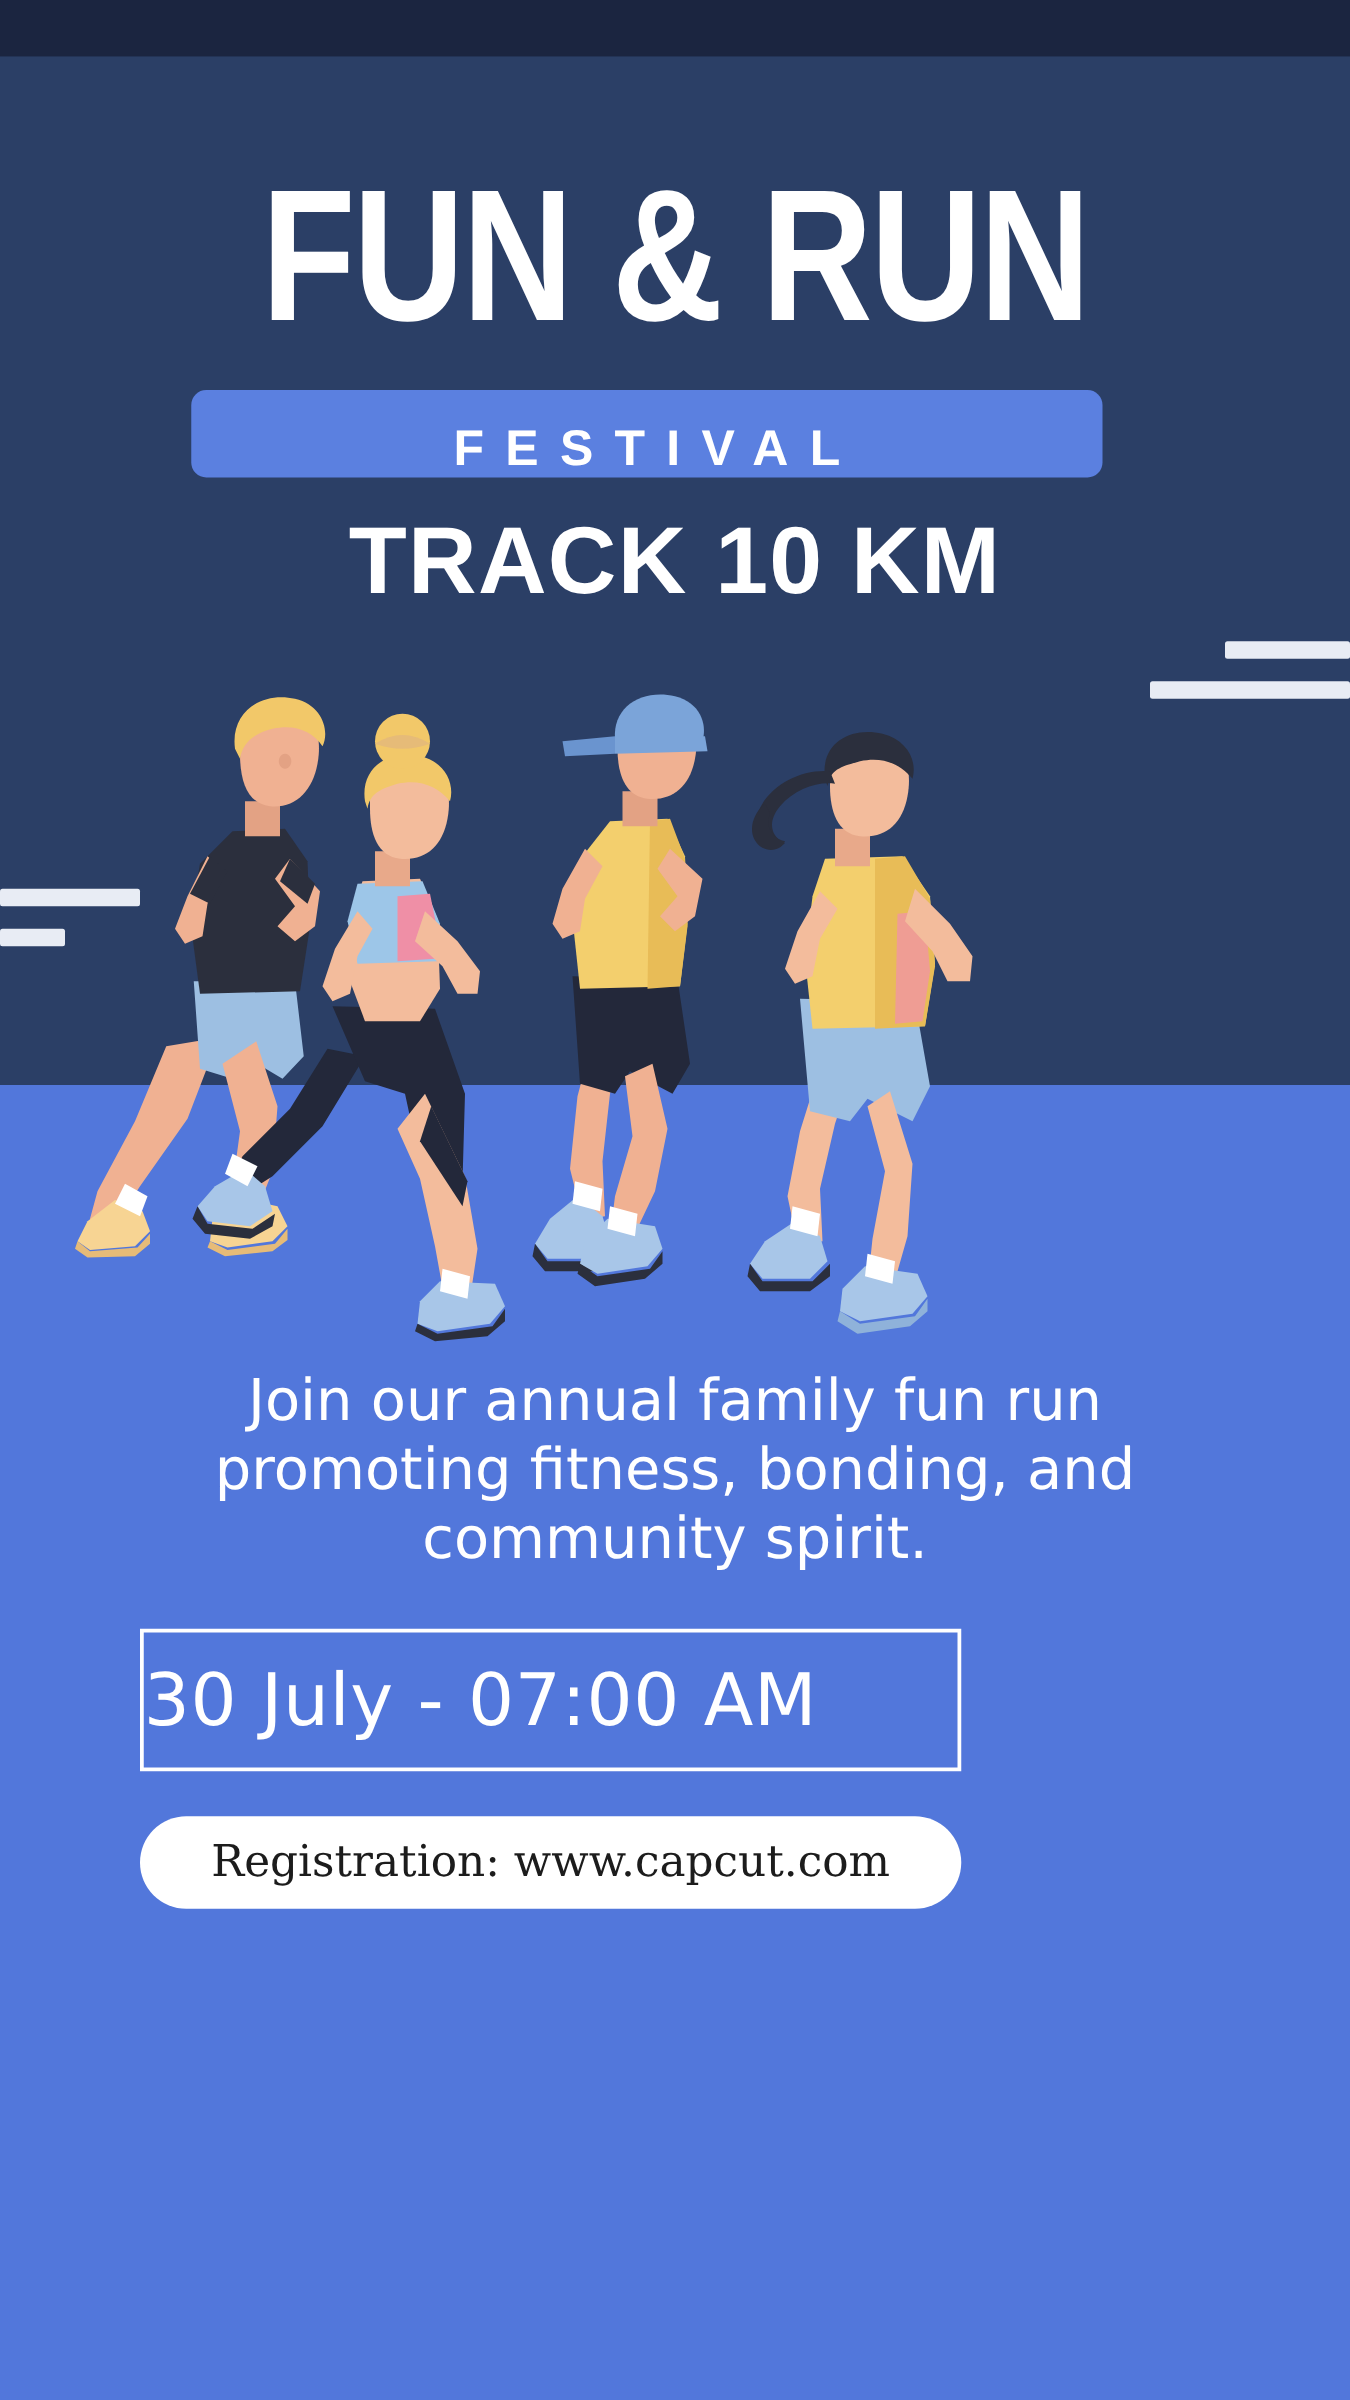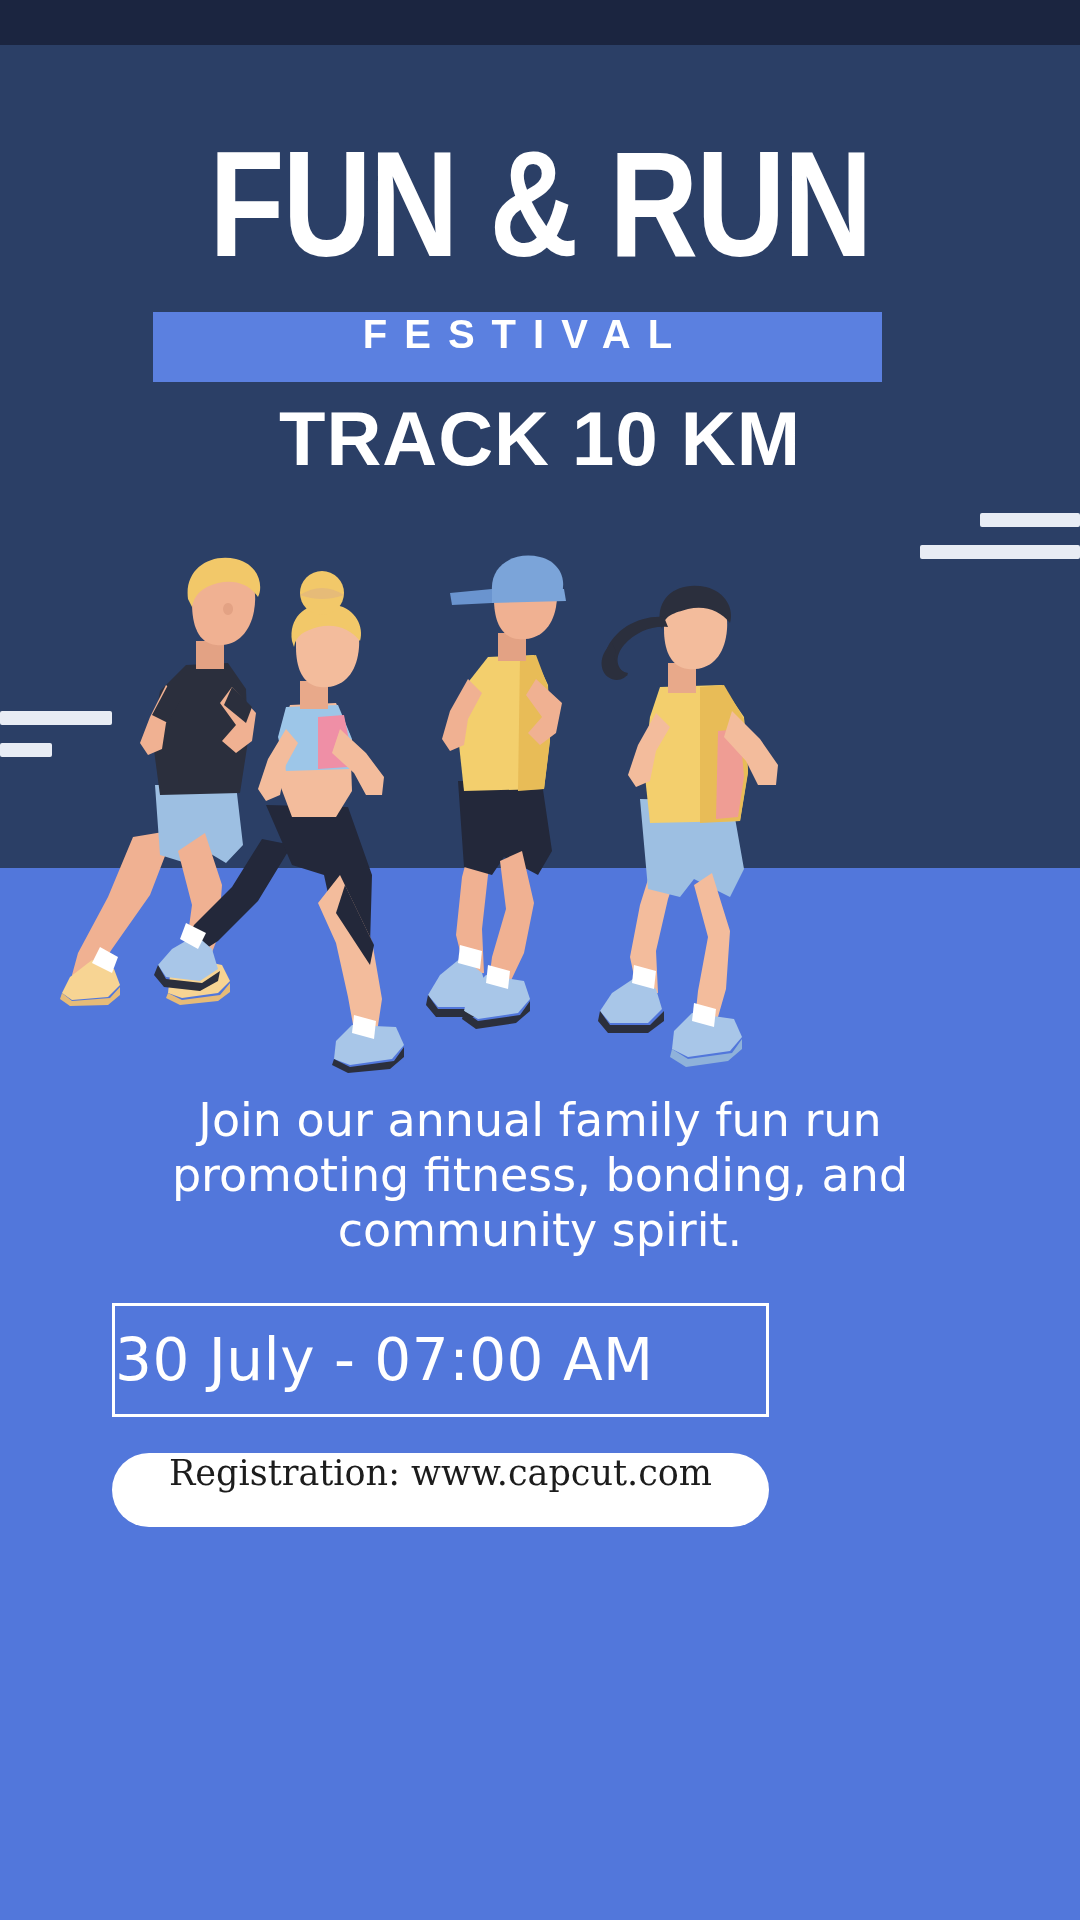--- a/index.html
+++ b/index.html
@@ -22,28 +22,28 @@
   
   .headline{
     position:absolute;left:0;top:84px;width:1080px;text-align:center;
     color:#ffffff;font-weight:bold;font-size:150px;line-height:1;
     letter-spacing:-2px;transform:scaleX(0.82);transform-origin:50% 0;
     font-family:"Liberation Sans",sans-serif;
     white-space:nowrap;
   }
   .festival-band{
     position:absolute;left:153px;top:267px;width:729px;height:70px;
-    background:#5b80e0;display:flex;align-items:flex-start;justify-content:center;
+    background:#5b80e0;display:flex;align-items:flex-end;justify-content:center;border-radius:12px;
   }
   .festival-band span{
     color:#fff;font-weight:bold;font-size:40px;letter-spacing:17px;
     text-indent:17px;font-family:"Liberation Sans",sans-serif;
   }
   .track{
-    position:absolute;left:0;top:350px;width:1080px;text-align:center;
+    position:absolute;left:0;top:360px;width:1080px;text-align:center;
     color:#fff;font-weight:bold;font-size:76px;letter-spacing:1px;
     font-family:"Liberation Sans",sans-serif;
   }
 
   
   .runners{position:absolute;left:0;top:500px;width:1080px;height:540px;}
 
   
   .blurb{
     position:absolute;left:80px;top:1048px;width:920px;text-align:center;
@@ -53,21 +53,21 @@
   .date-box{
     position:absolute;left:112px;top:1258px;width:657px;height:114px;
     border:3px solid #ffffff;display:flex;align-items:center;justify-content:flex-start;
   }
   .date-box span{
     color:#ffffff;font-size:58px;font-weight:500;letter-spacing:0.5px;
     font-family:"DejaVu Sans",sans-serif;
   }
   .reg-pill{
     position:absolute;left:112px;top:1408px;width:657px;height:74px;
-    background:#ffffff;border-radius:37px;display:flex;align-items:flex-start;justify-content:center;
+    background:#ffffff;border-radius:37px;display:flex;align-items:center;justify-content:center;
   }
   .reg-pill span{
     color:#1c1c1c;font-size:35px;font-family:"DejaVu Serif",serif;
   }
 </style>
 </head>
 <body>
 
 <div class="poster">
 

